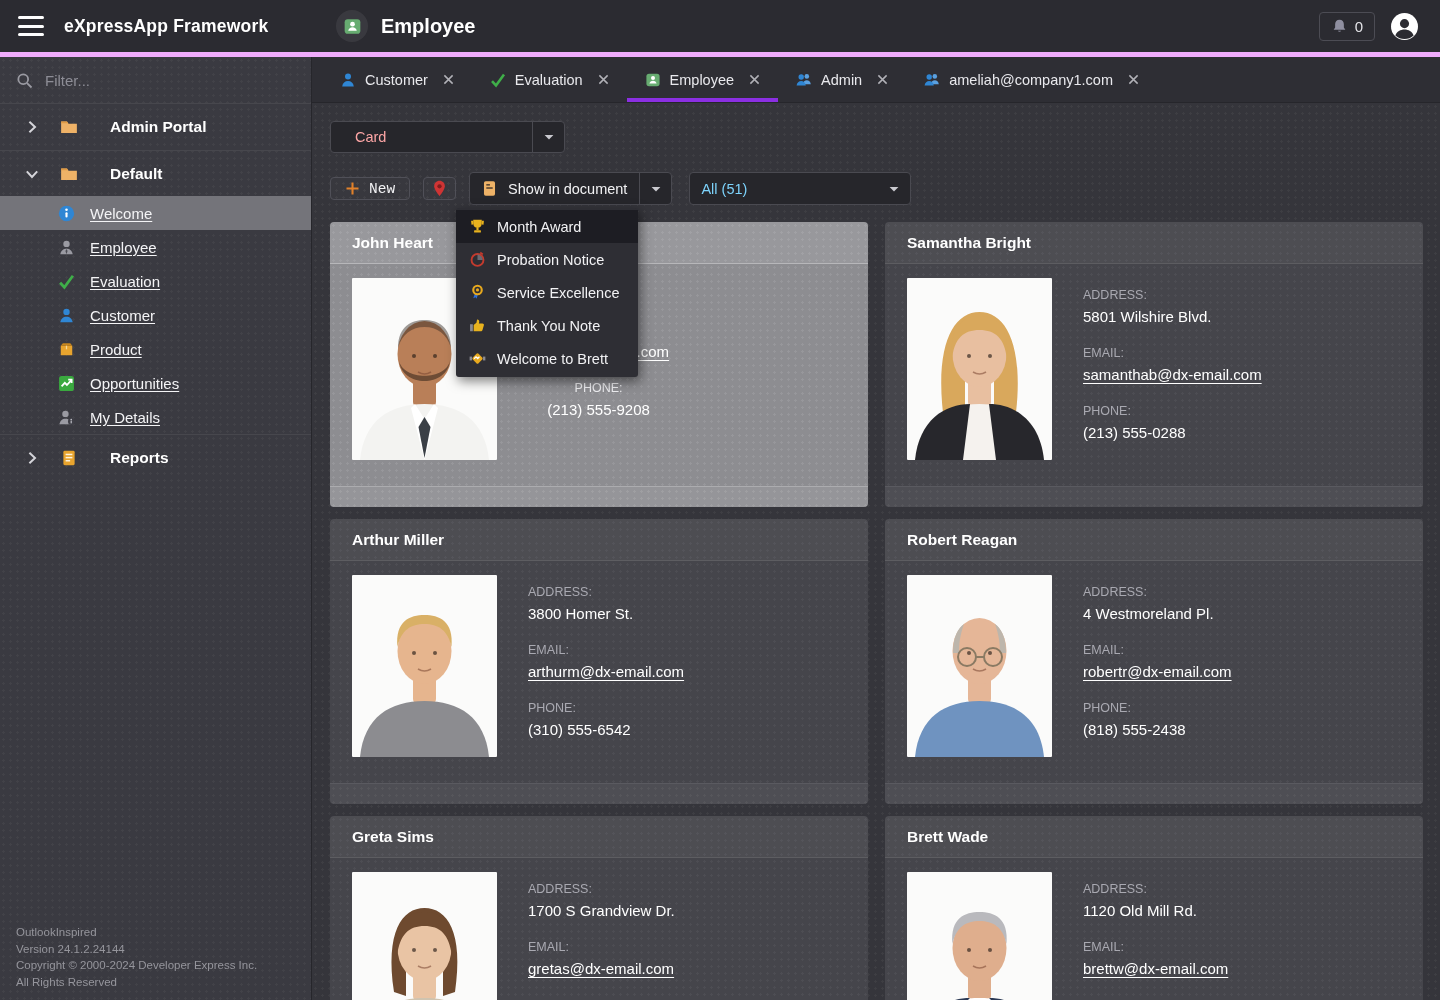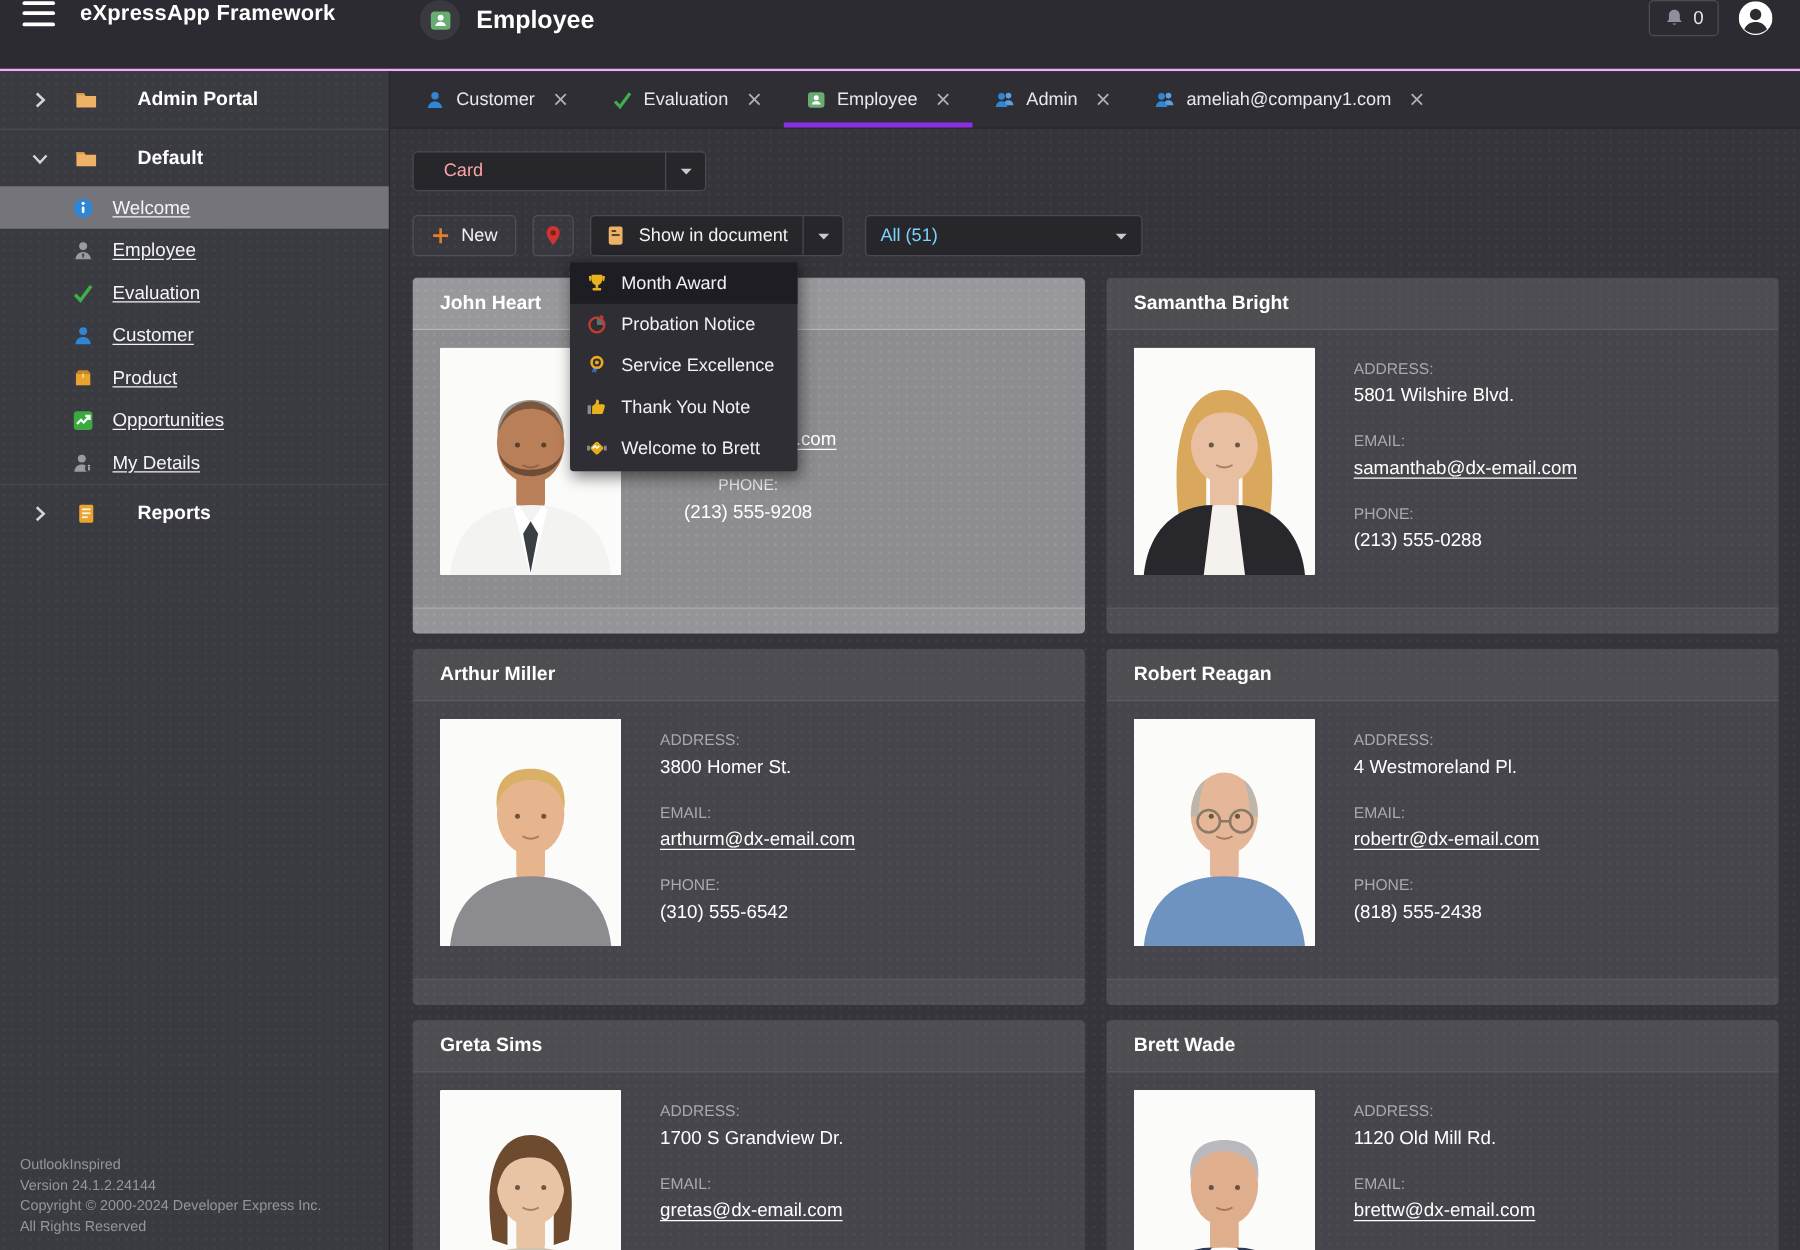--- a/index.html
+++ b/index.html
@@ -1,21 +1,21 @@
 <!DOCTYPE html>
 <html><head>
 <meta charset="utf-8">
 <style>
   * { margin:0; padding:0; box-sizing:border-box; }
   html,body { width:1440px; height:1000px; overflow:hidden; background:#2b2b31;
     font-family:"Liberation Sans", sans-serif; }
   .app { position:relative; width:1440px; height:1000px; background:#2b2b31; color:#f0f0f2; overflow:hidden; }
 
   
-  .topbar { height:57px; display:flex; align-items:flex-start; background:#2b2b31; border-bottom:2px solid #f0abfc; }
+  .topbar { height:57px; display:flex; align-items:center; background:#2b2b31; border-bottom:5px solid #f0abfc; }
   .tb-left { width:312px; flex:none; display:flex; align-items:center; gap:20px; padding-left:18px; }
   .hamburger { width:26px; height:20px; background:none; border:none; cursor:pointer; display:flex; flex-direction:column; justify-content:space-between; }
   .hamburger span { display:block; height:3px; border-radius:2px; background:#ffffff; }
   .brand { font-size:17.5px; font-weight:bold; color:#ffffff; letter-spacing:.2px; white-space:nowrap; }
   .page-head { display:flex; align-items:center; gap:13px; margin-left:24px; }
   .page-icon-wrap { width:32px; height:32px; border-radius:50%; background:rgba(255,255,255,.07); display:flex; align-items:center; justify-content:center; }
   .page-title { font-size:20px; font-weight:bold; color:#ffffff; }
   .tb-right { margin-left:auto; display:flex; align-items:center; gap:16px; padding-right:22px; }
   .bell-btn { display:flex; align-items:center; gap:7px; background:none; border:1px solid #4c4c54; border-radius:4px; padding:5px 11px; cursor:pointer; }
   .bell-count { font-size:15px; color:#e4e4e8; font-family:"Liberation Sans",sans-serif; }
@@ -54,21 +54,21 @@
   
   .content { flex:1; position:relative; background:#35353b; overflow:hidden; padding:18px 17px 0 18px;
     background-image:radial-gradient(rgba(255,255,255,.045) 1px, transparent 1.15px); background-size:7px 7px; }
   .view-select { width:235px; height:32px; background:#26262b; border:1px solid #4a4a51; border-radius:4px; display:flex; align-items:center; cursor:pointer; }
   .view-select .vs-label { flex:1; padding-left:24px; font-size:14.5px; color:#fca5a5; }
   .sel-arrow { width:32px; height:100%; flex:none; display:flex; align-items:center; justify-content:center; border-left:1px solid #4a4a51; }
   .sel-arrow.noline { border-left:none; }
   .arrow-glyph { width:12px; height:12px; }
 
   .toolbar { margin-top:19px; display:flex; align-items:center; }
-  .btn { height:33px; display:flex; align-items:center; gap:9px; background:rgba(255,255,255,.02); border:1px solid #505058; border-radius:4px; padding:0 14px; cursor:pointer; color:#f2f2f4; font-size:14.5px; font-family:Liberation Sans, sans-serif; }
+  .btn { height:23px; display:flex; align-items:center; gap:9px; background:rgba(255,255,255,.02); border:1px solid #505058; border-radius:4px; padding:0 14px; cursor:pointer; color:#f2f2f4; font-size:14.5px; font-family:Liberation Mono, monospace; }
   .btn.icon-only { width:33px; padding:0; justify-content:center; }
   .btn + .btn { margin-left:13px; }
   .split-btn { height:33px; margin-left:13px; display:flex; align-items:center; background:#26262b; border:1px solid #4a4a51; border-radius:4px; cursor:pointer; }
   .split-btn .sb-ic { width:17px; height:17px; margin-left:11px; }
   .split-btn .sb-label { font-size:14.5px; color:#f2f2f4; margin:0 12px 0 10px; }
   .filter-select { height:33px; width:222px; margin-left:17px; display:flex; align-items:center; background:#26262b; border:1px solid #4a4a51; border-radius:4px; cursor:pointer; }
   .filter-select .fs-label { flex:1; padding-left:11px; font-size:14.5px; color:#7dd3fc; }
 
   
   .cards { margin-top:17px; display:grid; grid-template-columns:1fr 1fr; column-gap:17px; row-gap:12px; }
@@ -139,20 +139,29 @@
             <circle cx="8" cy="8" r="8" fill="#fff"></circle>
             <circle cx="8" cy="6.3" r="2.7" fill="#2b2b31"></circle>
             <path d="M2.6 13.3c.9-2.3 3-3.5 5.4-3.5s4.5 1.2 5.4 3.5a8 8 0 0 1-10.8 0z" fill="#2b2b31"></path>
           </svg>
         </span>
     </div>
   </header>
 
   <div class="body">
     <aside class="sidebar">
+      <div class="filter-row">
+        <span class="ic">
+            <svg viewBox="0 0 16 16" width="17" height="17">
+              <circle cx="6.8" cy="6.8" r="4.6" stroke="#9a9aa2" stroke-width="1.7" fill="none"></circle>
+              <path d="M10.4 10.4L14.6 14.6" stroke="#9a9aa2" stroke-width="1.7"></path>
+            </svg>
+          </span>
+        <input type="text" placeholder="Filter..." style="">
+      </div>
       <nav class="nav" id="nav">
           <div class="group-row">
             <span class="group-chevron">
               <svg viewBox="0 0 16 16" width="16" height="16">
                 <path d="M5.4 2.8l5.6 5.2-5.6 5.2" stroke="#d5d5da" stroke-width="2" fill="none"></path>
               </svg>
             </span>
             <span class="group-ic">
               <svg viewBox="0 0 16 16" width="18" height="18">
                 <path d="M1 3.2h5.2l1.4 1.9H15v8.2H1z" fill="#eeb267"></path>

